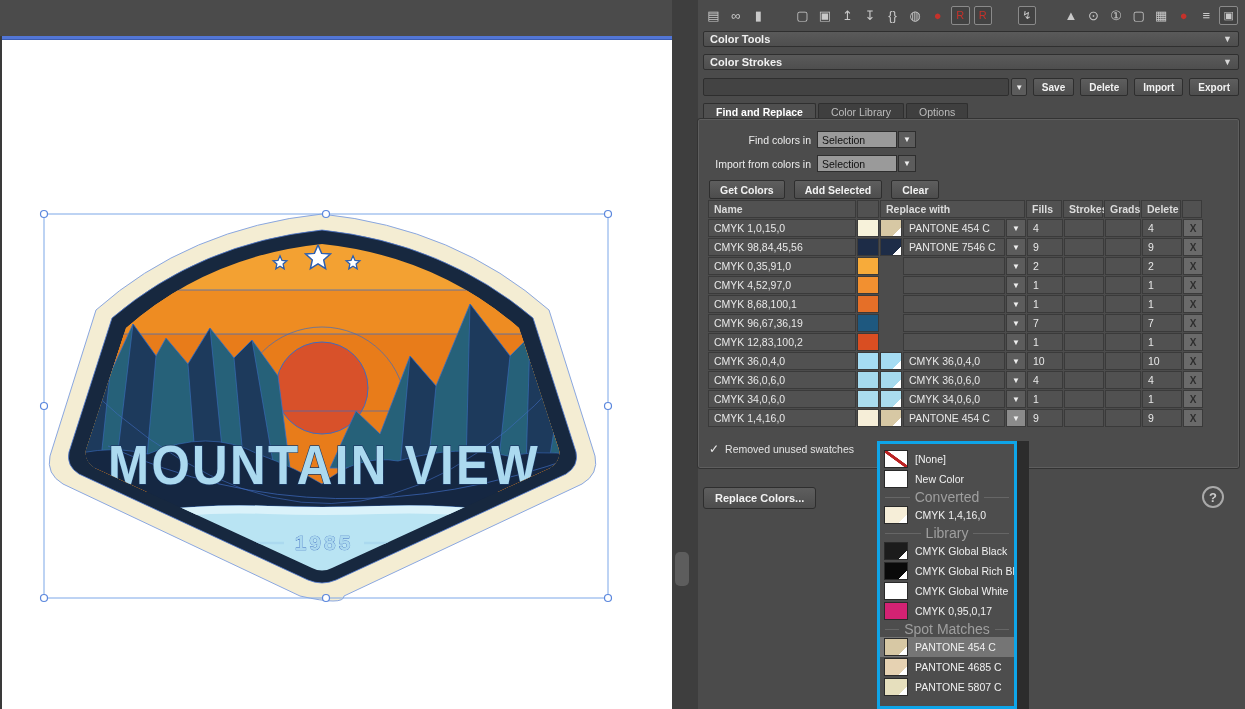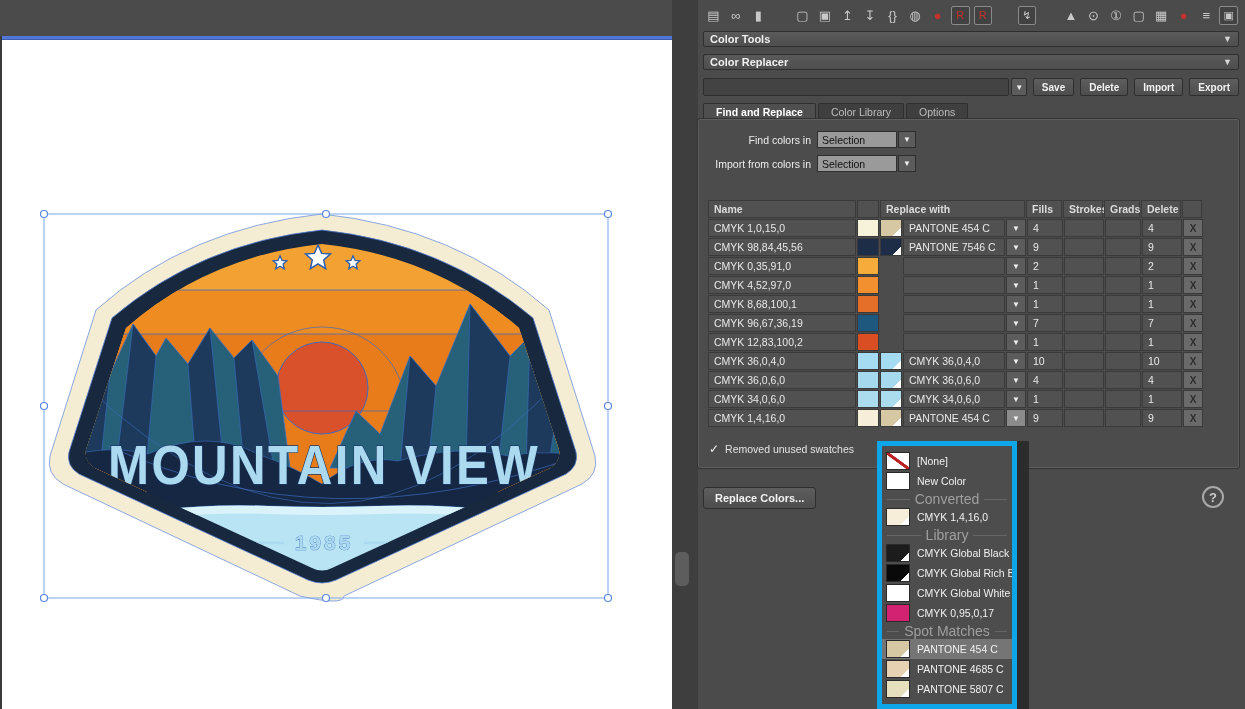--- a/index.html
+++ b/index.html
@@ -87,21 +87,21 @@
 
   .replace-btn { position:absolute; left:5px; top:487px; height:22px; padding:0 11px;
       background:linear-gradient(#5e5e5e,#4d4d4d); border:1px solid #2e2e2e; border-radius:3px;
       color:#f2f2f2; font-size:11px; font-weight:bold; display:flex; align-items:center; }
 
   .help { position:absolute; left:504px; top:486px; width:22px; height:22px; border:2px solid #a9a9a9;
       border-radius:50%; color:#cccccc; font-size:13px; font-weight:bold; display:flex; align-items:center; justify-content:center; }
 
   
   .popup { position:absolute; left:877px; top:441px; width:140px; height:268px; background:#4d4d4d;
-      border:5px solid #0ea5e9; z-index:50; padding-top:5px; overflow:hidden; }
+      border:3px solid #0ea5e9; z-index:50; padding-top:5px; overflow:hidden; }
   .popup-scroll { position:absolute; left:1017px; top:441px; width:12px; height:268px; background:#2c2c2c; z-index:50; }
   .dd-row { display:flex; align-items:center; height:20px; padding:0 4px; }
   .dd-row[data-selected="true"] { background:#757575; }
   .dd-sw { position:relative; width:24px; height:18px; background:#fff; border:1px solid #2a2a2a; margin-right:7px; flex:none; }
   .dd-sw[data-color="none"] { background:linear-gradient(to top right,#ffffff 43%,#bb2222 45%,#bb2222 55%,#ffffff 57%); }
   .dd-label { font-size:10.5px; color:#f0f0f0; white-space:nowrap; }
   .dd-head { display:flex; align-items:center; height:16px; color:#9f9f9f; font-size:14px; }
   .dd-head::before, .dd-head::after { content:""; flex:1; border-top:1px solid #666; margin:0 5px; }
 </style>
 </head>
@@ -248,21 +248,21 @@
         <span class="tb-ico">≡</span>
 
         <span class="tb-ico boxed">▣</span>
       </div>
 
     <div class="collapse-bar" style="top:31px">
       <span>Color Tools</span>
       <span class="arrow">▼</span>
     </div>
     <div class="collapse-bar" style="top:54px">
-      <span>Color Replacer</span>
+      <span>Color Strokes</span>
       <span class="arrow">▼</span>
     </div>
 
     <div class="preset-row">
       <div class="preset-combo"></div>
       <div class="dd-btn-sm">▼</div>
       <div class="preset-btn">Save</div>
       <div class="preset-btn">Delete</div>
       <div class="preset-btn">Import</div>
       <div class="preset-btn">Export</div>
@@ -280,20 +280,25 @@
         <div class="field-label">Find colors in</div>
         <div class="sel-combo">Selection</div>
         <div class="sel-dd">▼</div>
       </div>
       <div class="field-row" style="left:0;top:35px">
         <div class="field-label">Import from colors in</div>
         <div class="sel-combo">Selection</div>
         <div class="sel-dd">▼</div>
       </div>
 
+      <div class="field-row" style="left:10px;top:60px">
+        <div class="act-btn">Get Colors</div>
+        <div class="act-btn">Add Selected</div>
+        <div class="act-btn">Clear</div>
+      </div>
 
       <div class="ctable">
         <div class="trow thead">
           <div class="cell c-name">Name</div>
           <div class="cell c-sw"></div>
           <div class="cell" style="width:145px">Replace with</div>
           <div class="cell c-fills">Fills</div>
           <div class="cell c-str">Strokes</div>
           <div class="cell c-grad">Grads</div>
           <div class="cell c-tot">Delete</div>

